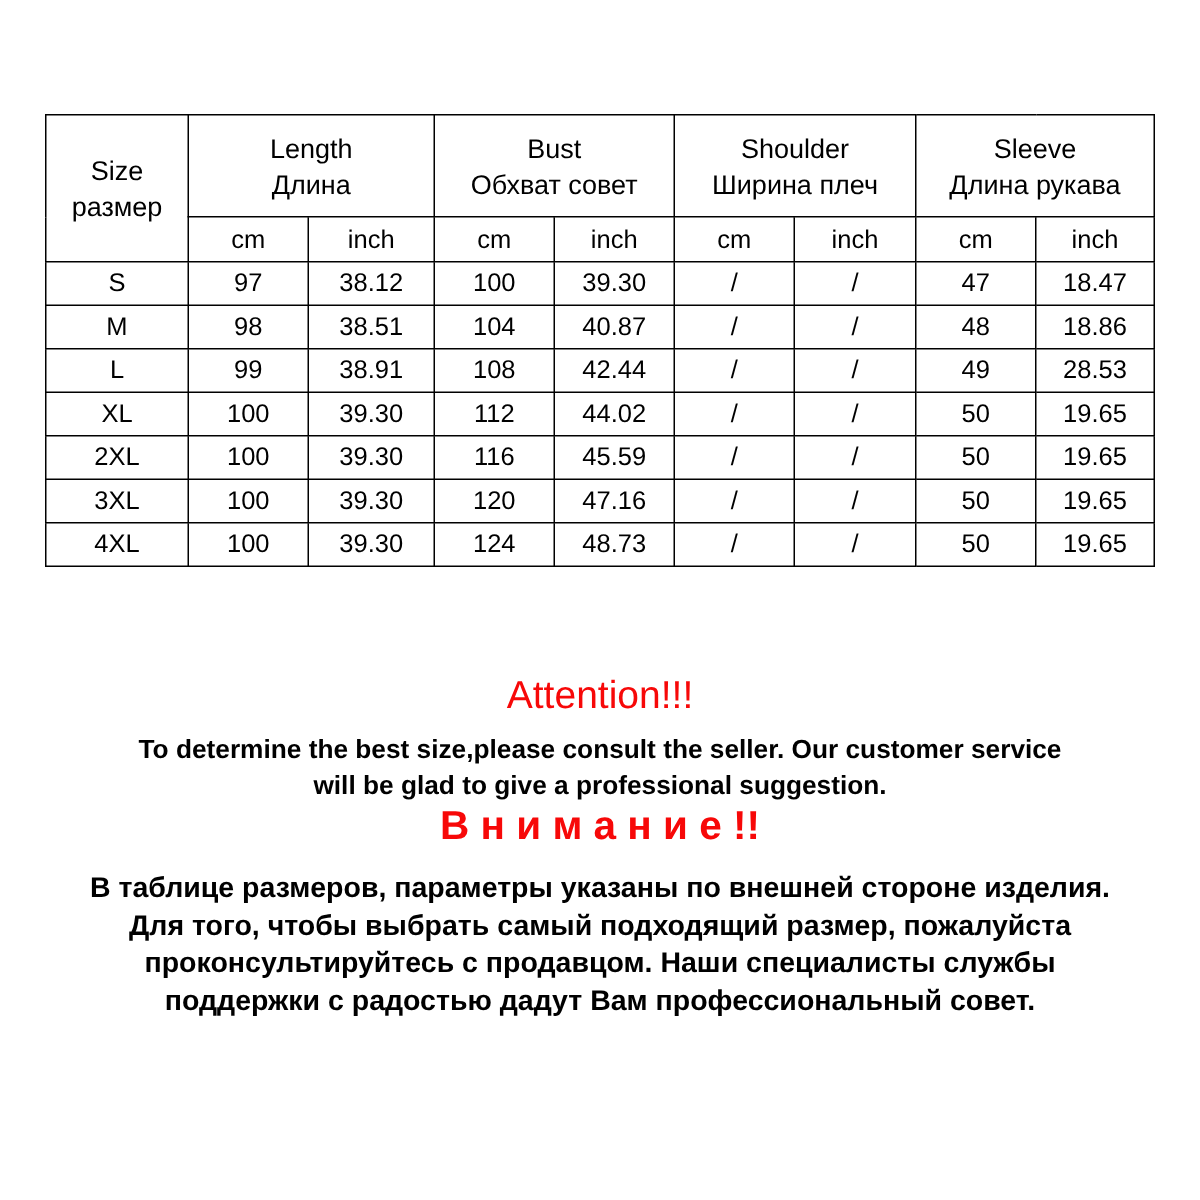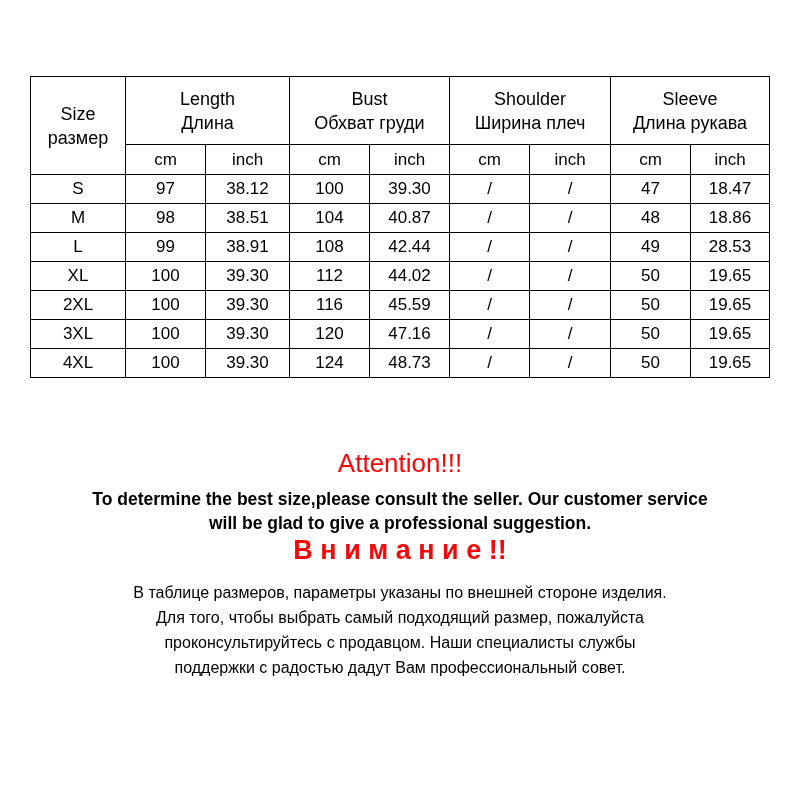--- a/index.html
+++ b/index.html
@@ -61,22 +61,22 @@
   }
   .para-en-1 { margin-top: 13px; }
   .para-en-2 { margin-top: 8px; }
   .attention-ru {
     color: var(--attention-red, #f70808);
     font-size: 27px;
     font-weight: bold;
   }
   .para-ru {
     white-space: pre-line;
-    font-weight: normal;
-    font-size: 16px;
+    font-weight: bold;
+    font-size: 19px;
     line-height: 25px;
     margin-top: 14px;
   }
 </style>
 </head>
 <body>
 
 <div class="page">
 
   <table class="size-table">
@@ -96,21 +96,21 @@
         <th rowspan="2">
           <div>Size</div>
           <div>размер</div>
         </th>
         <th colspan="2">
           <div>Length</div>
           <div>Длина</div>
         </th>
         <th colspan="2">
           <div>Bust</div>
-          <div>Обхват груди</div>
+          <div>Обхват совет</div>
         </th>
         <th colspan="2">
           <div>Shoulder</div>
           <div>Ширина плеч</div>
         </th>
         <th colspan="2">
           <div>Sleeve</div>
           <div>Длина рукава</div>
         </th>
       </tr>

